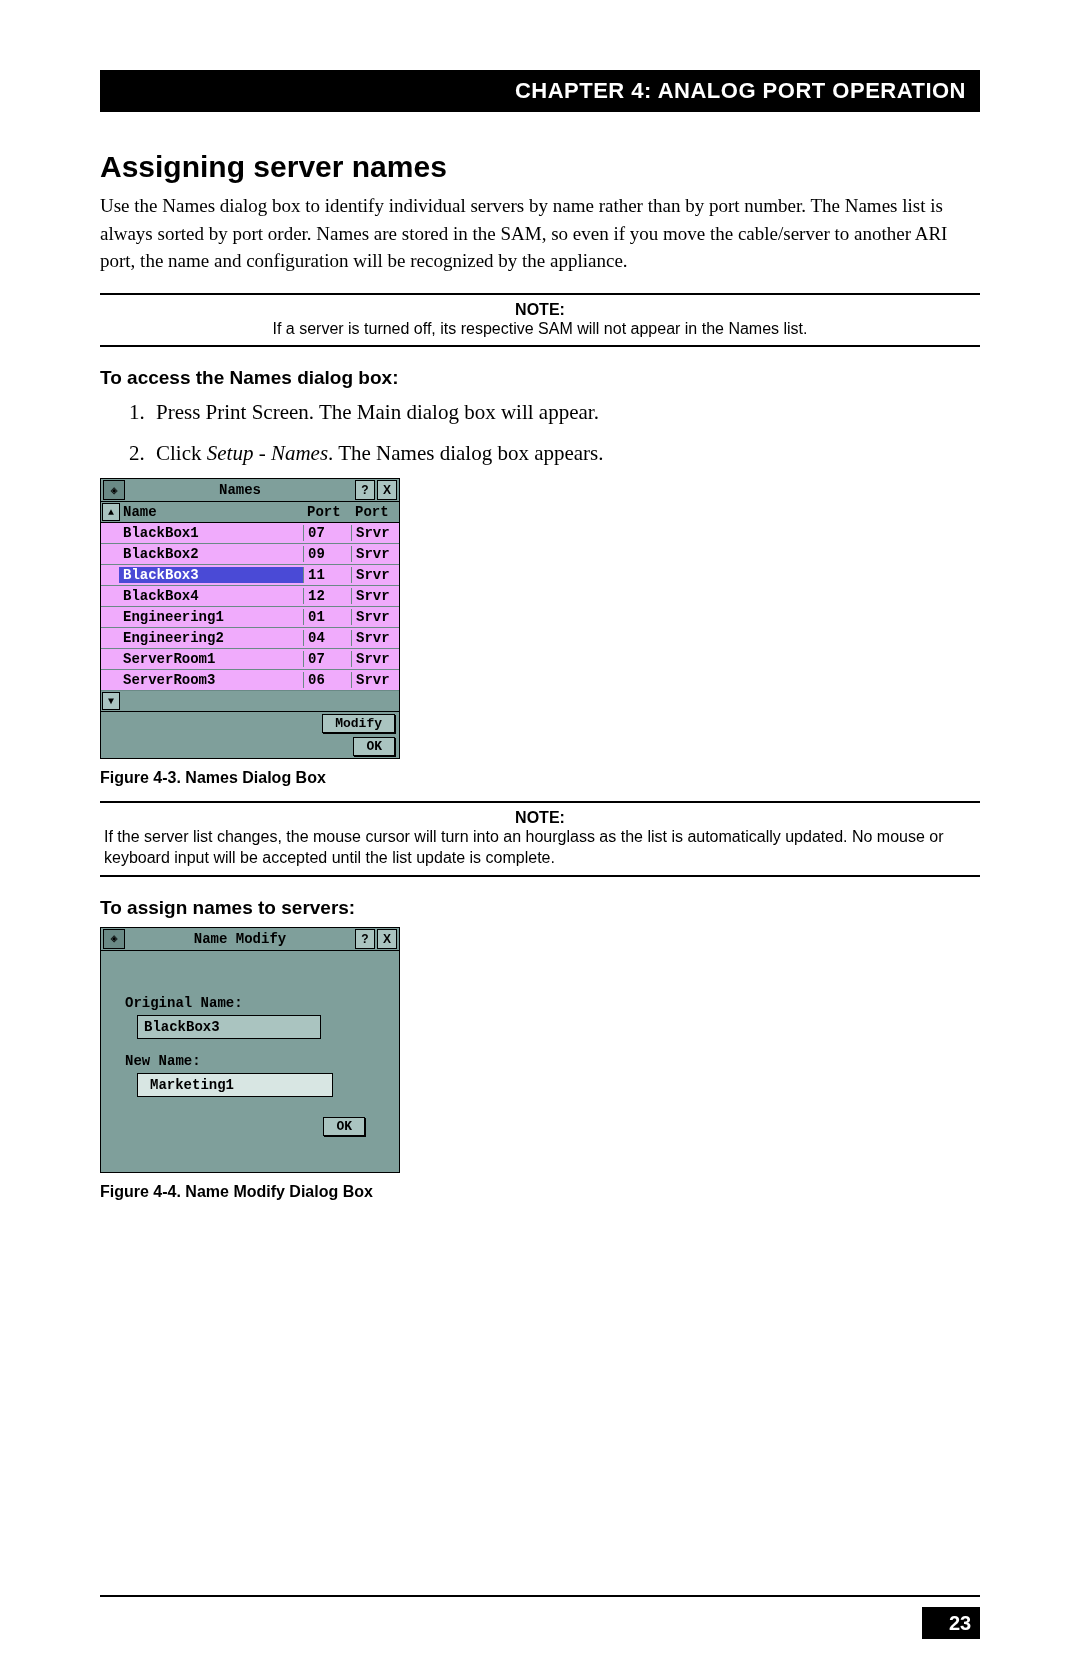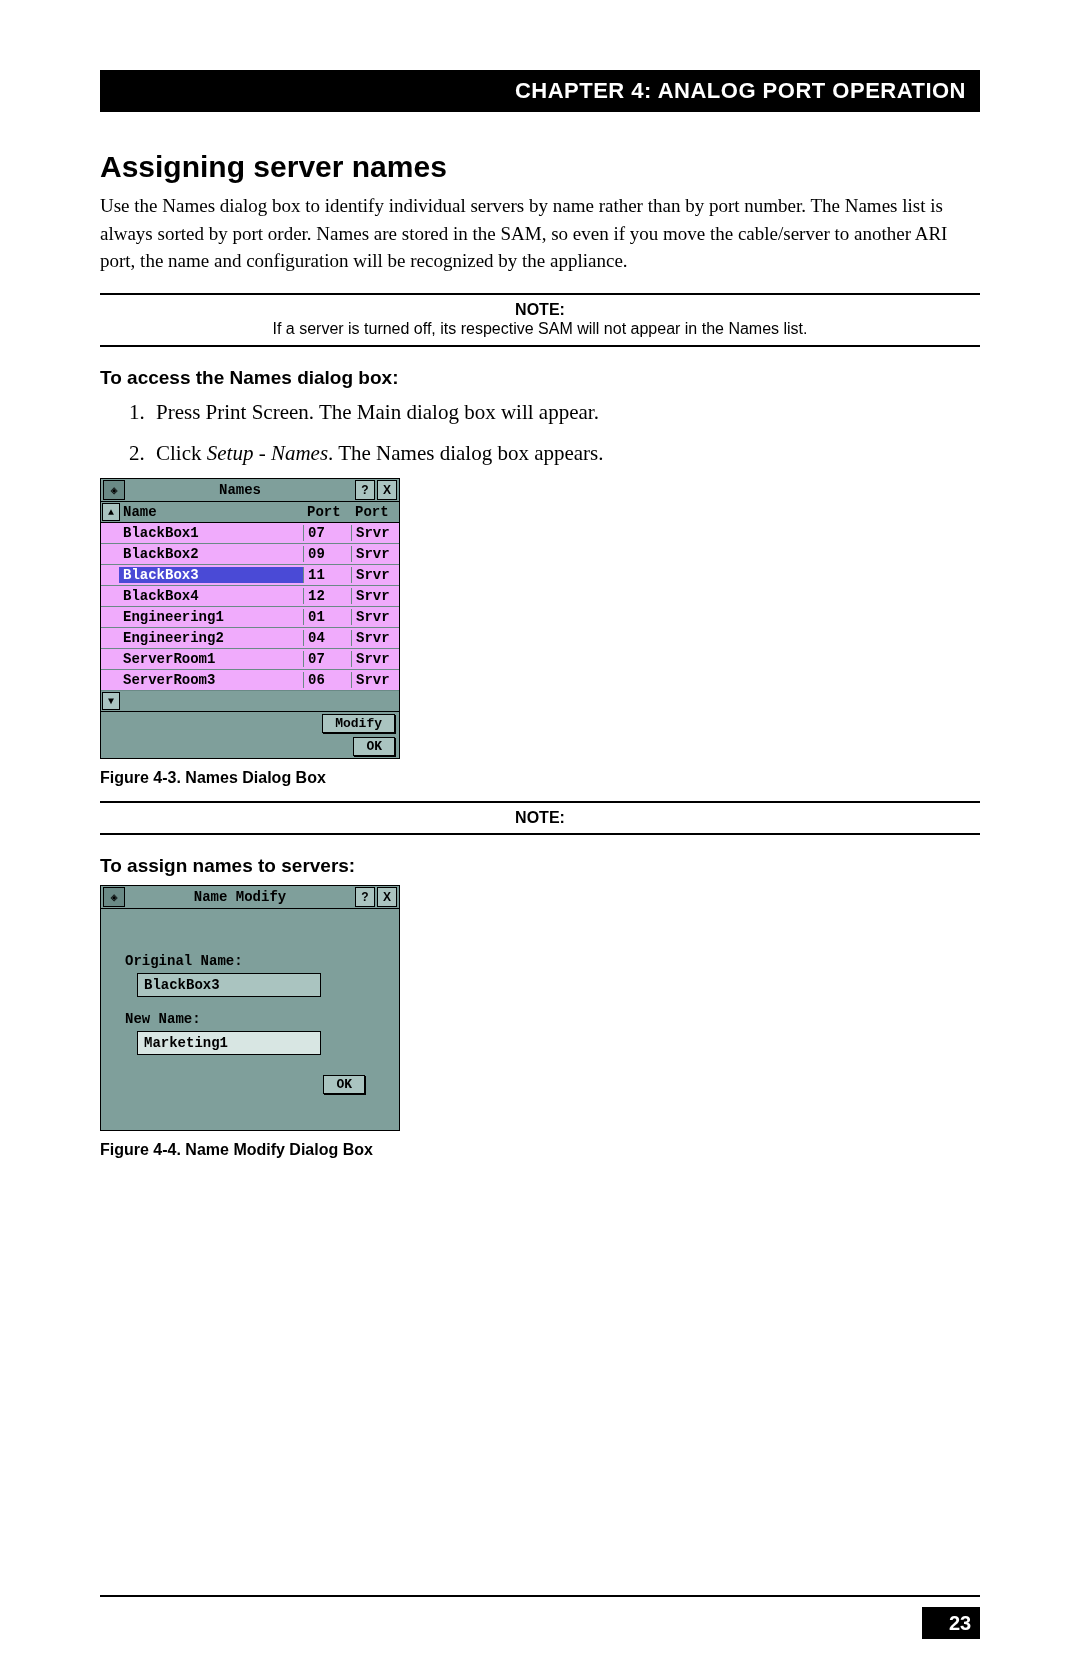--- a/index.html
+++ b/index.html
@@ -152,21 +152,21 @@
     background:#7f9f9b;
     padding: 34px 24px 18px 24px;
   }
   .field-label { margin: 10px 0 4px 0; }
   .ro-field {
     border:1px solid #000; background:#aac4c0;
     width: 170px; padding:3px 6px; margin-left:12px;
   }
   .rw-field {
     border:1px solid #000; background:#d8e6e3;
-    width: 170px; padding:3px 6px; margin-left:12px;
+    width: 170px; padding:3px 12px; margin-left:12px;
   }
   .modify-ok-row {
     display:flex; justify-content:flex-end;
     padding: 20px 10px 0 0;
   }
 
   .footer-rule {
     position: absolute;
     left: 100px; right: 100px; bottom: 72px;
     border-top: 2px solid #000;
@@ -278,20 +278,21 @@
       <div class="os-btn">Modify</div>
     </div>
     <div class="btn-row">
       <div class="os-btn">OK</div>
     </div>
   </div>
   <div class="caption">Figure 4-3. Names Dialog Box</div>
 
   <div class="note-block" style="text-align:center;">
     <span class="note-label">NOTE:</span>
+    <span class="note-text" style="display:block;text-align:left;padding:0 4px;">If the server list changes, the mouse cursor will turn into an hourglass as the list is automatically updated. No mouse or keyboard input will be accepted until the list update is complete.</span>
   </div>
 
   <div class="subhead">To assign names to servers:</div>
 
 
   <div class="dialog modify-dialog">
     <div class="titlebar">
       <div class="tb-icon">◈</div>
       <div class="tb-title">Name Modify</div>
       <div class="tb-btn">?</div>

